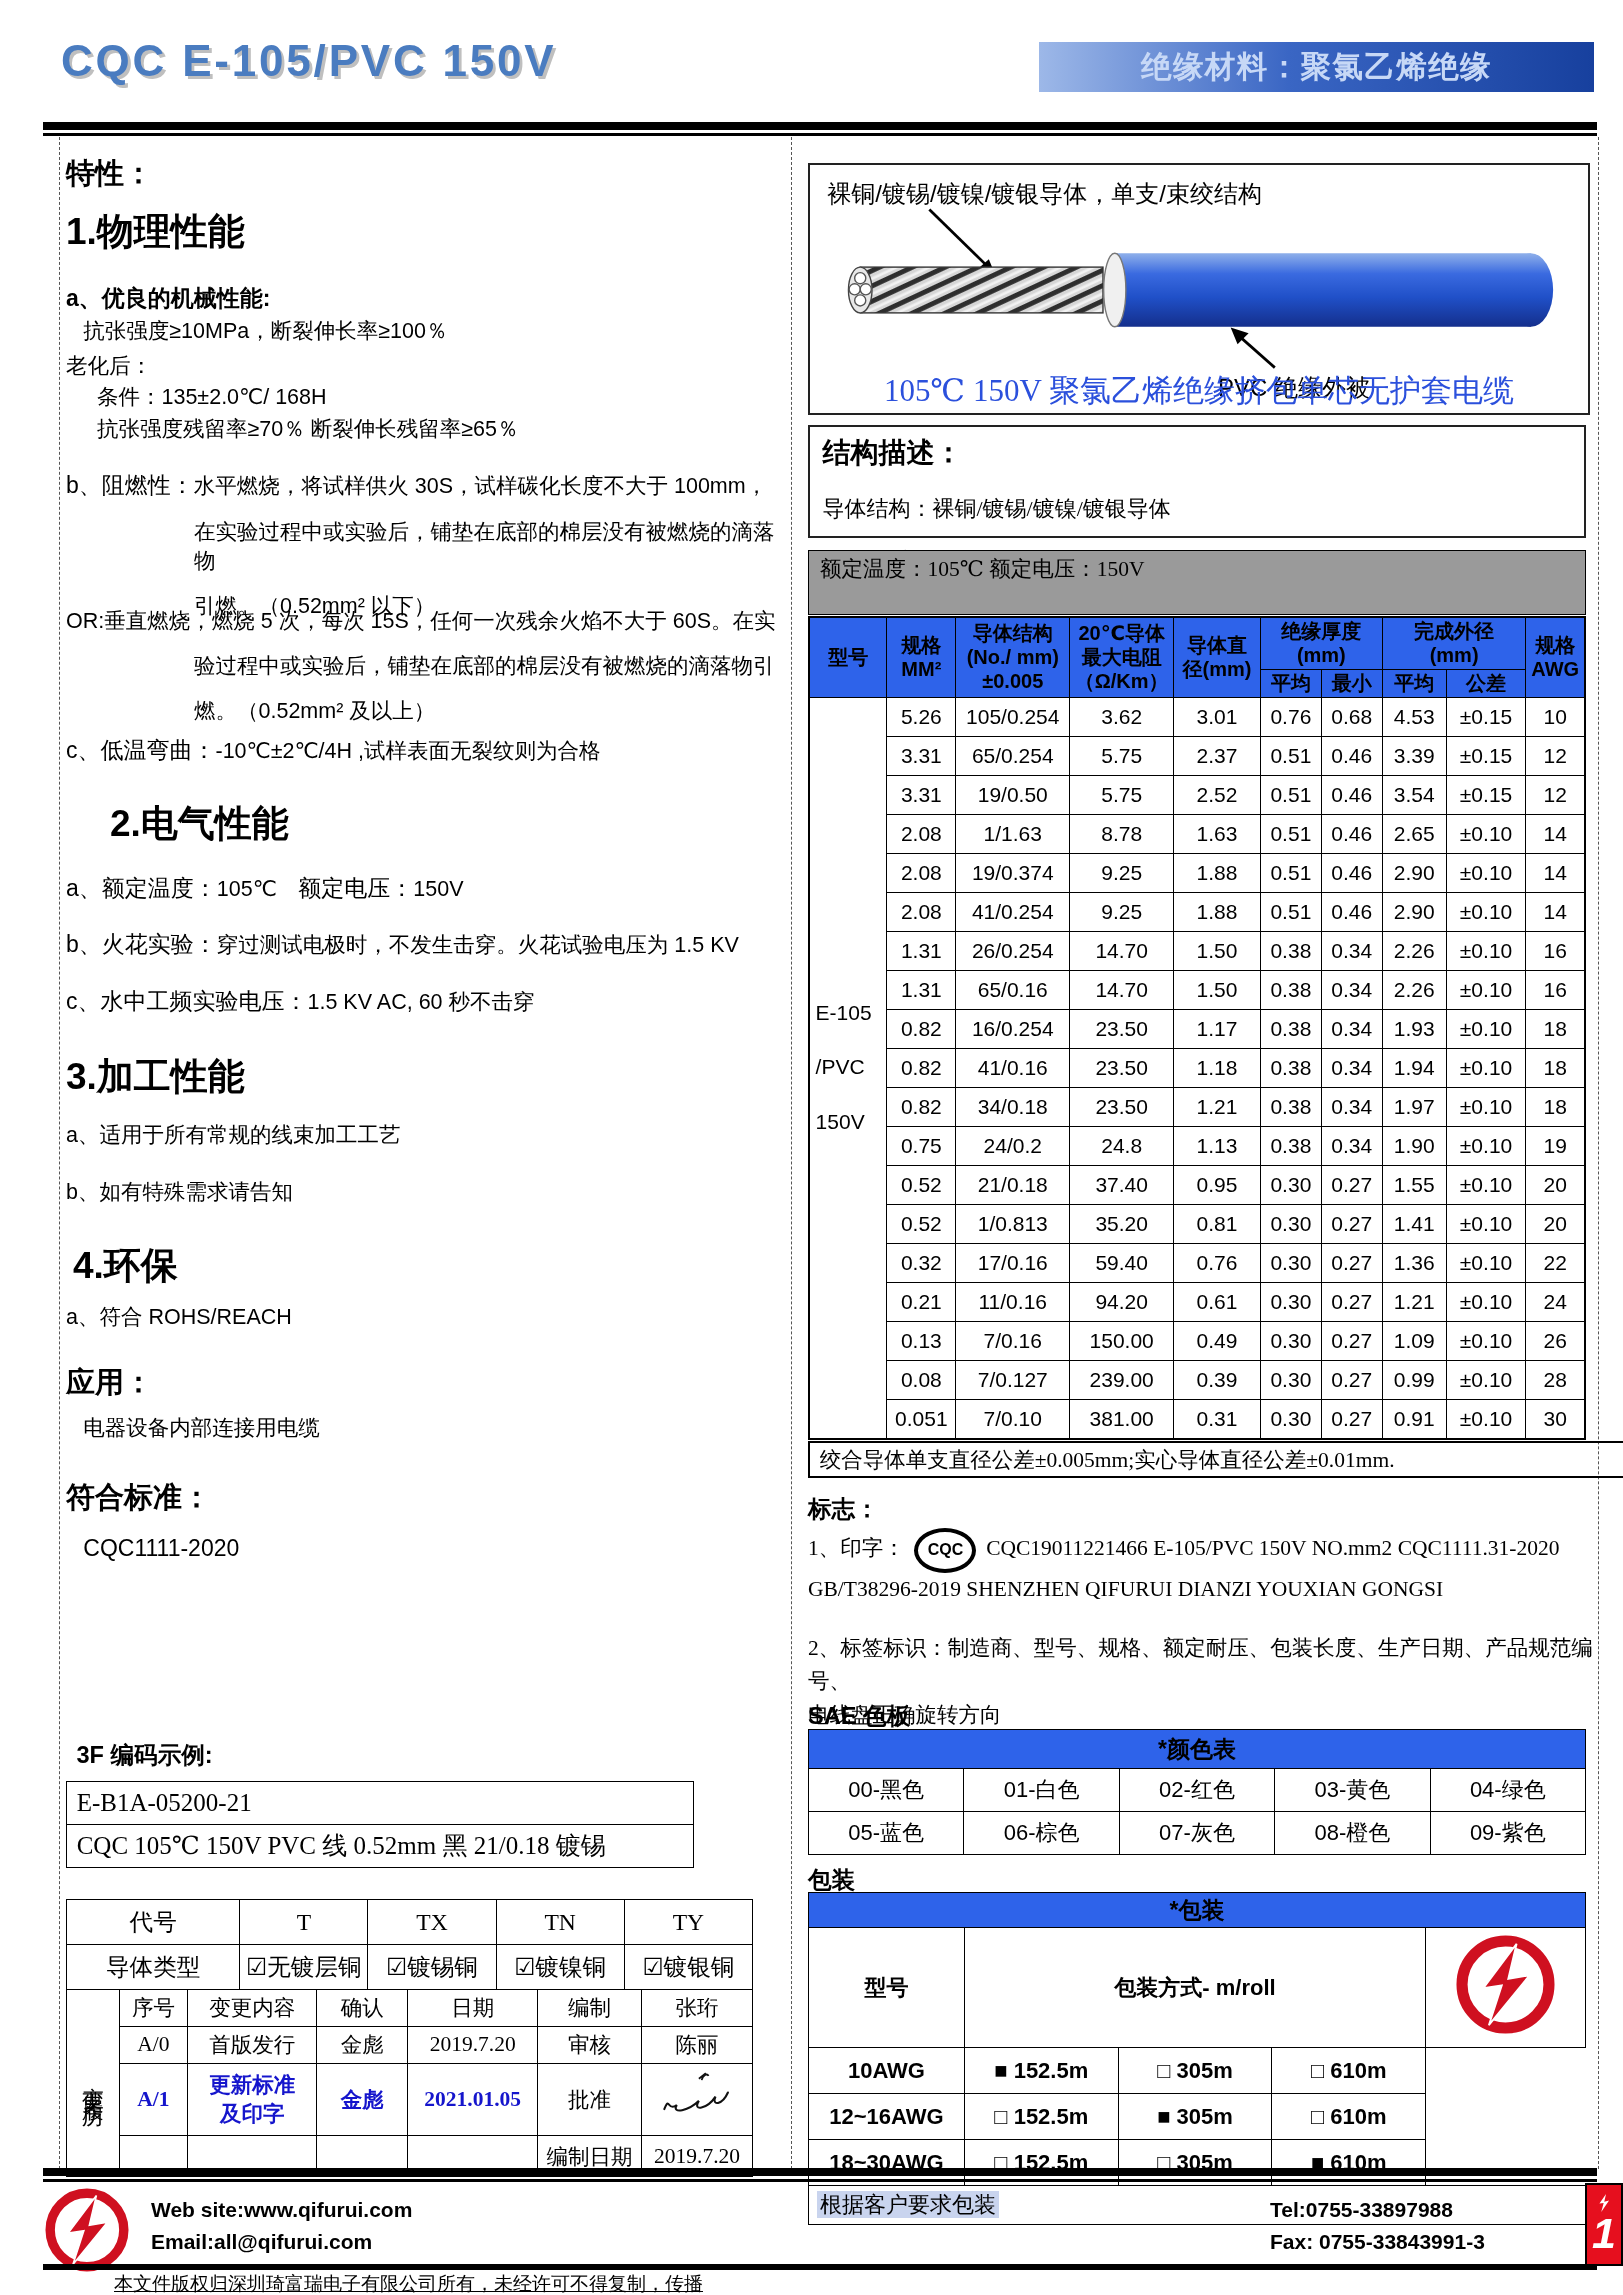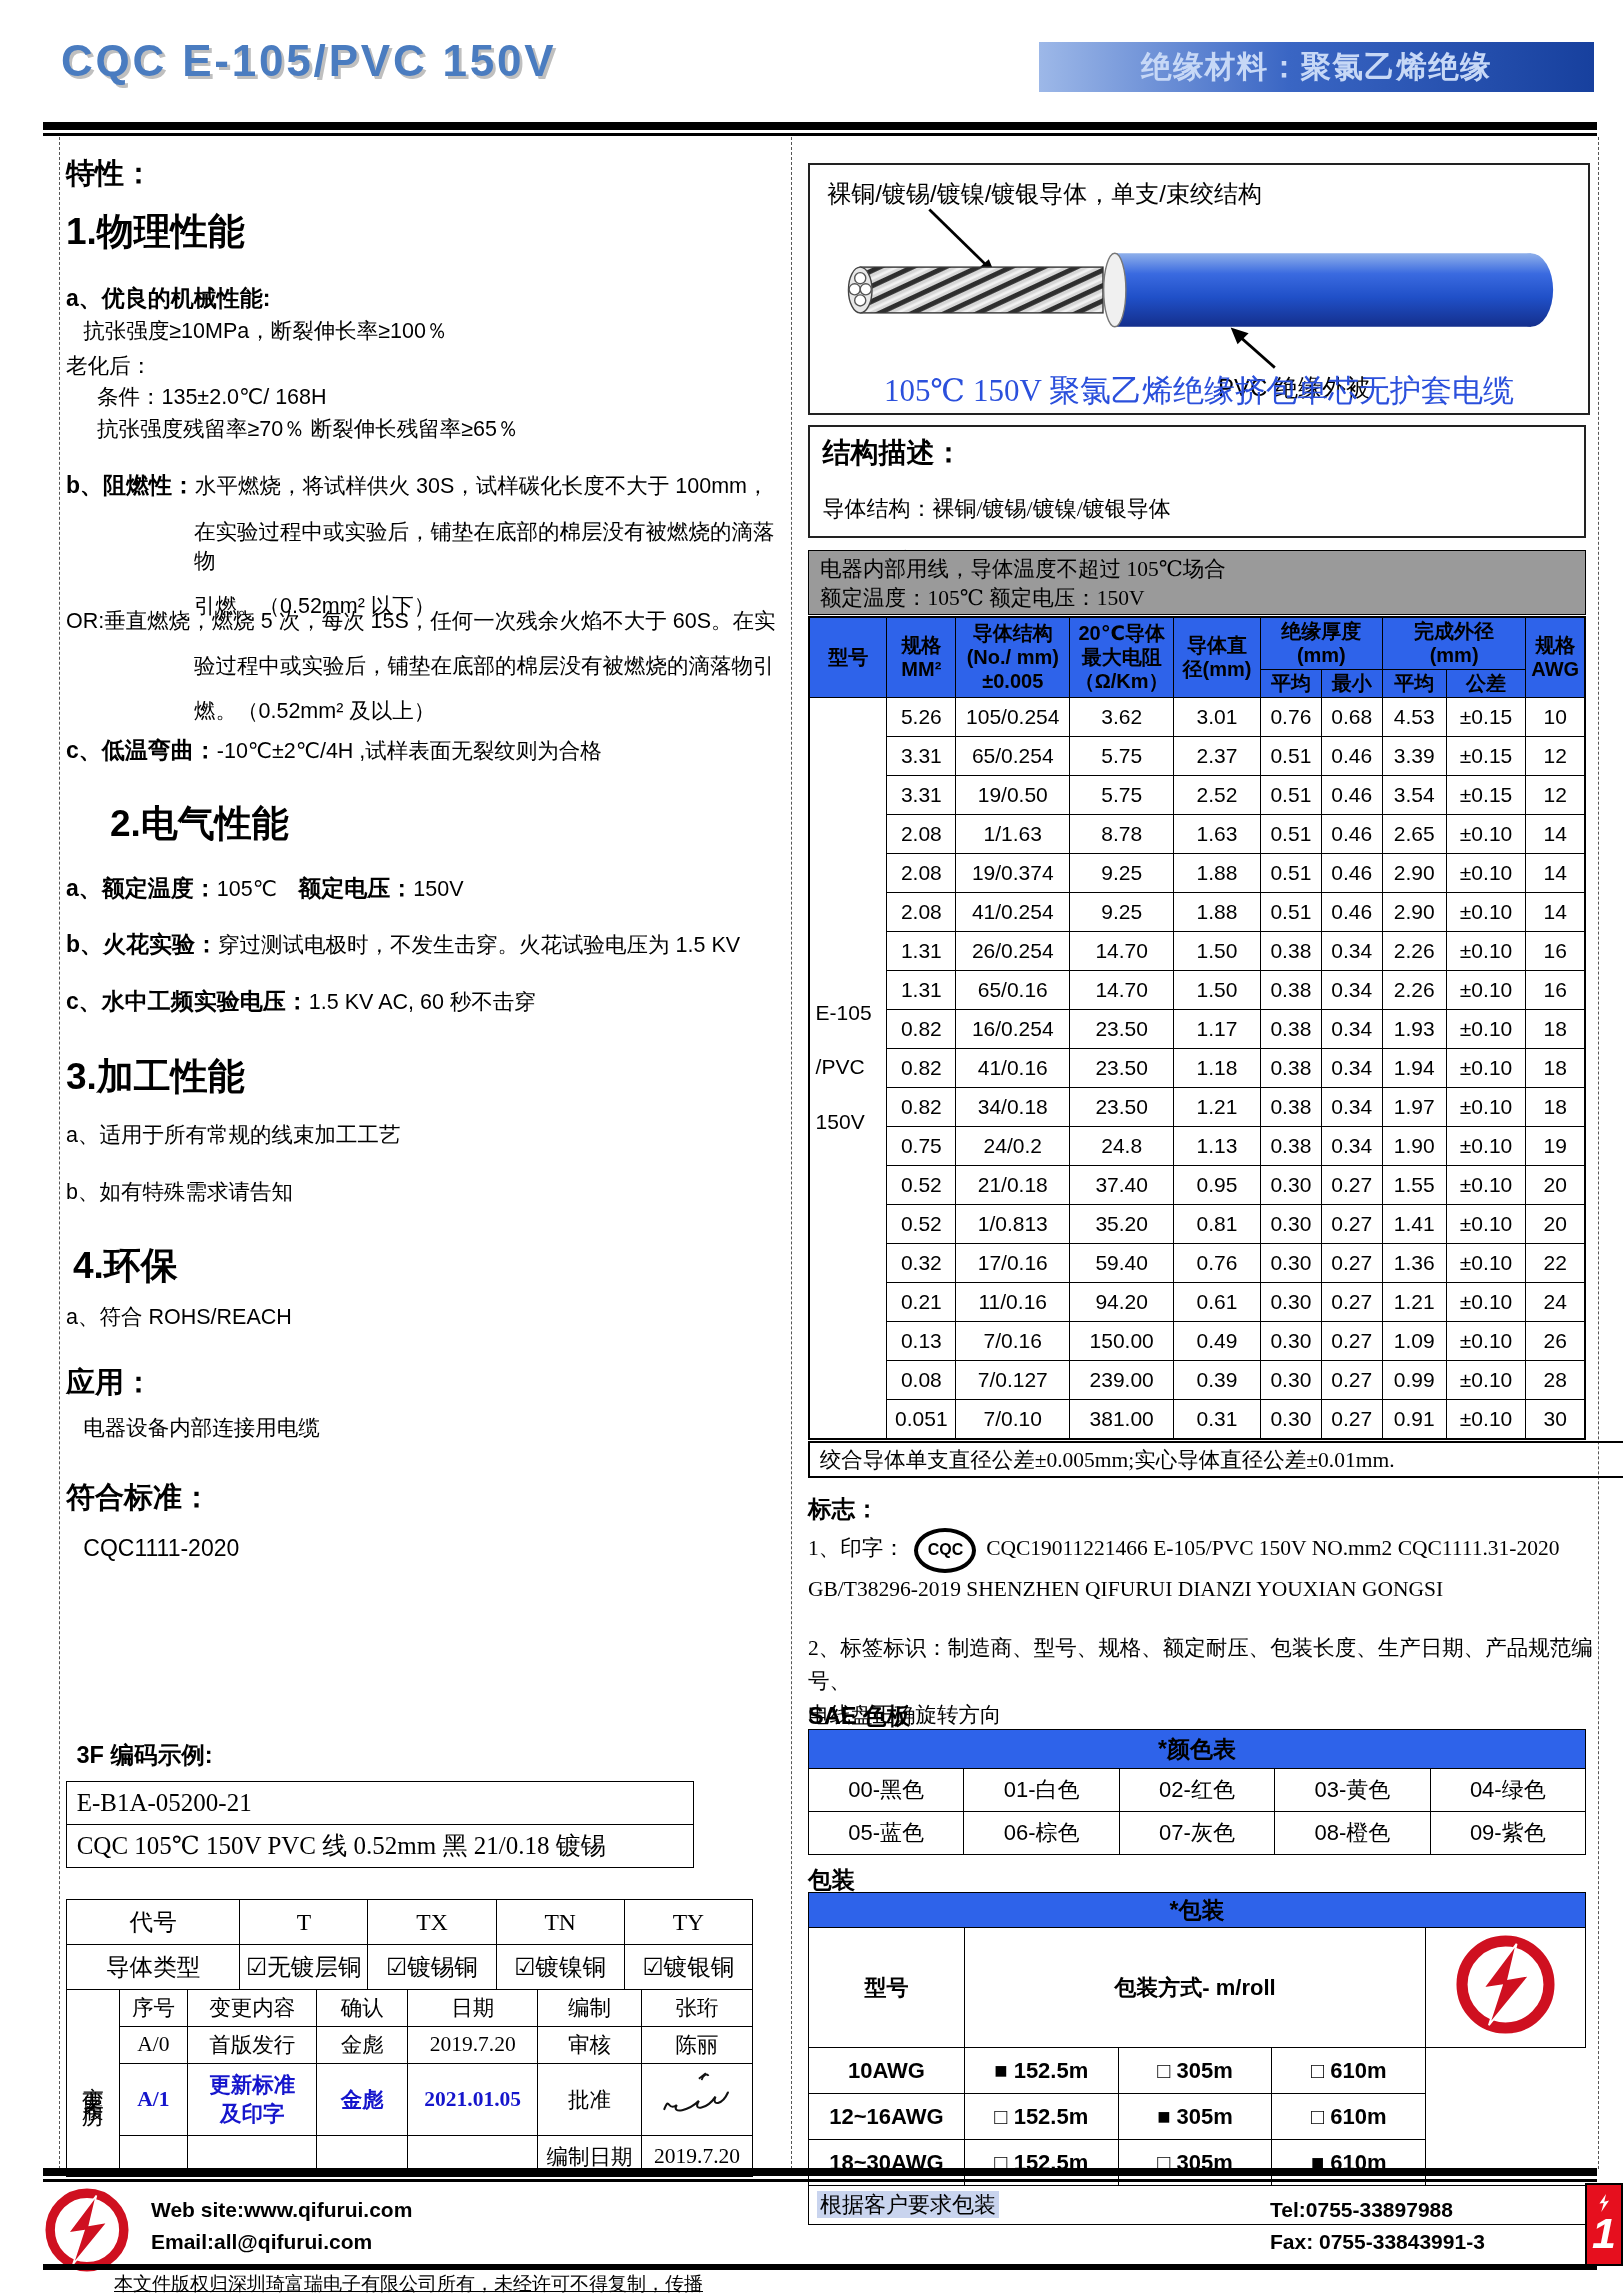--- a/index.html
+++ b/index.html
@@ -17,21 +17,21 @@
   
   .frame{left:59px;top:137px;width:1538px;height:2032px;
          border-left:1.4px dashed #555;border-right:1.4px dashed #555;}
   .divider{left:791px;top:137px;height:2032px;border-left:1.4px dashed #555;width:0;}
   
   .lcol{left:66px;width:722px;}
   .h-big{font-size:37px;font-weight:bold;}
   .h-mid{font-size:29px;font-weight:bold;}
   .h-sub{font-size:23px;font-weight:bold;}
   .t31{font-size:21.5px;line-height:1.45;}
-  .bold{font-weight:bold;}
+  .bold{font-weight:normal;}
   .ind{padding-left:17.3px;}
   .ind2{padding-left:31px;}
   .para .cont{padding-left:128px;}
   .para div{margin-bottom:16px;font-size:21.5px;}
   
   table{border-collapse:collapse;}
   .code-tbl{width:628px;font-family:"Liberation Serif","DejaVu Serif",serif;}
   .code-tbl td{border:1.4px solid #000;height:39px;padding:1.4px 9.7px;font-size:25px;text-align:left;}
   .cond-tbl{width:687px;font-family:"Liberation Serif","DejaVu Serif",serif;}
   .cond-tbl td{border:1.4px solid #000;height:42px;font-size:23.6px;text-align:center;}
@@ -288,21 +288,20 @@
   <div class="cable-title" style="top:205px;">105℃  150V 聚氯乙烯绝缘挤包单芯无护套电缆</div>
 </div>
 
 <div class="abs box struct-box">
   <div class="struct-h">结构描述：</div>
   <div class="struct-line">导体结构：裸铜/镀锡/镀镍/镀银导体</div>
   <div class="struct-line">绝缘材质：聚氯乙烯绝缘</div>
 </div>
 
 <div class="abs gray-banner">
-  <div>电器内部用线，导体温度不超过 105℃场合</div>
   <div>额定温度：105℃  额定电压：150V</div>
 </div>
 
 <div class="abs main-tbl">
   <table>
     <colgroup>
       <col style="width:78px">
         <col style="width:69px">
         <col style="width:114px">
         <col style="width:104px">

